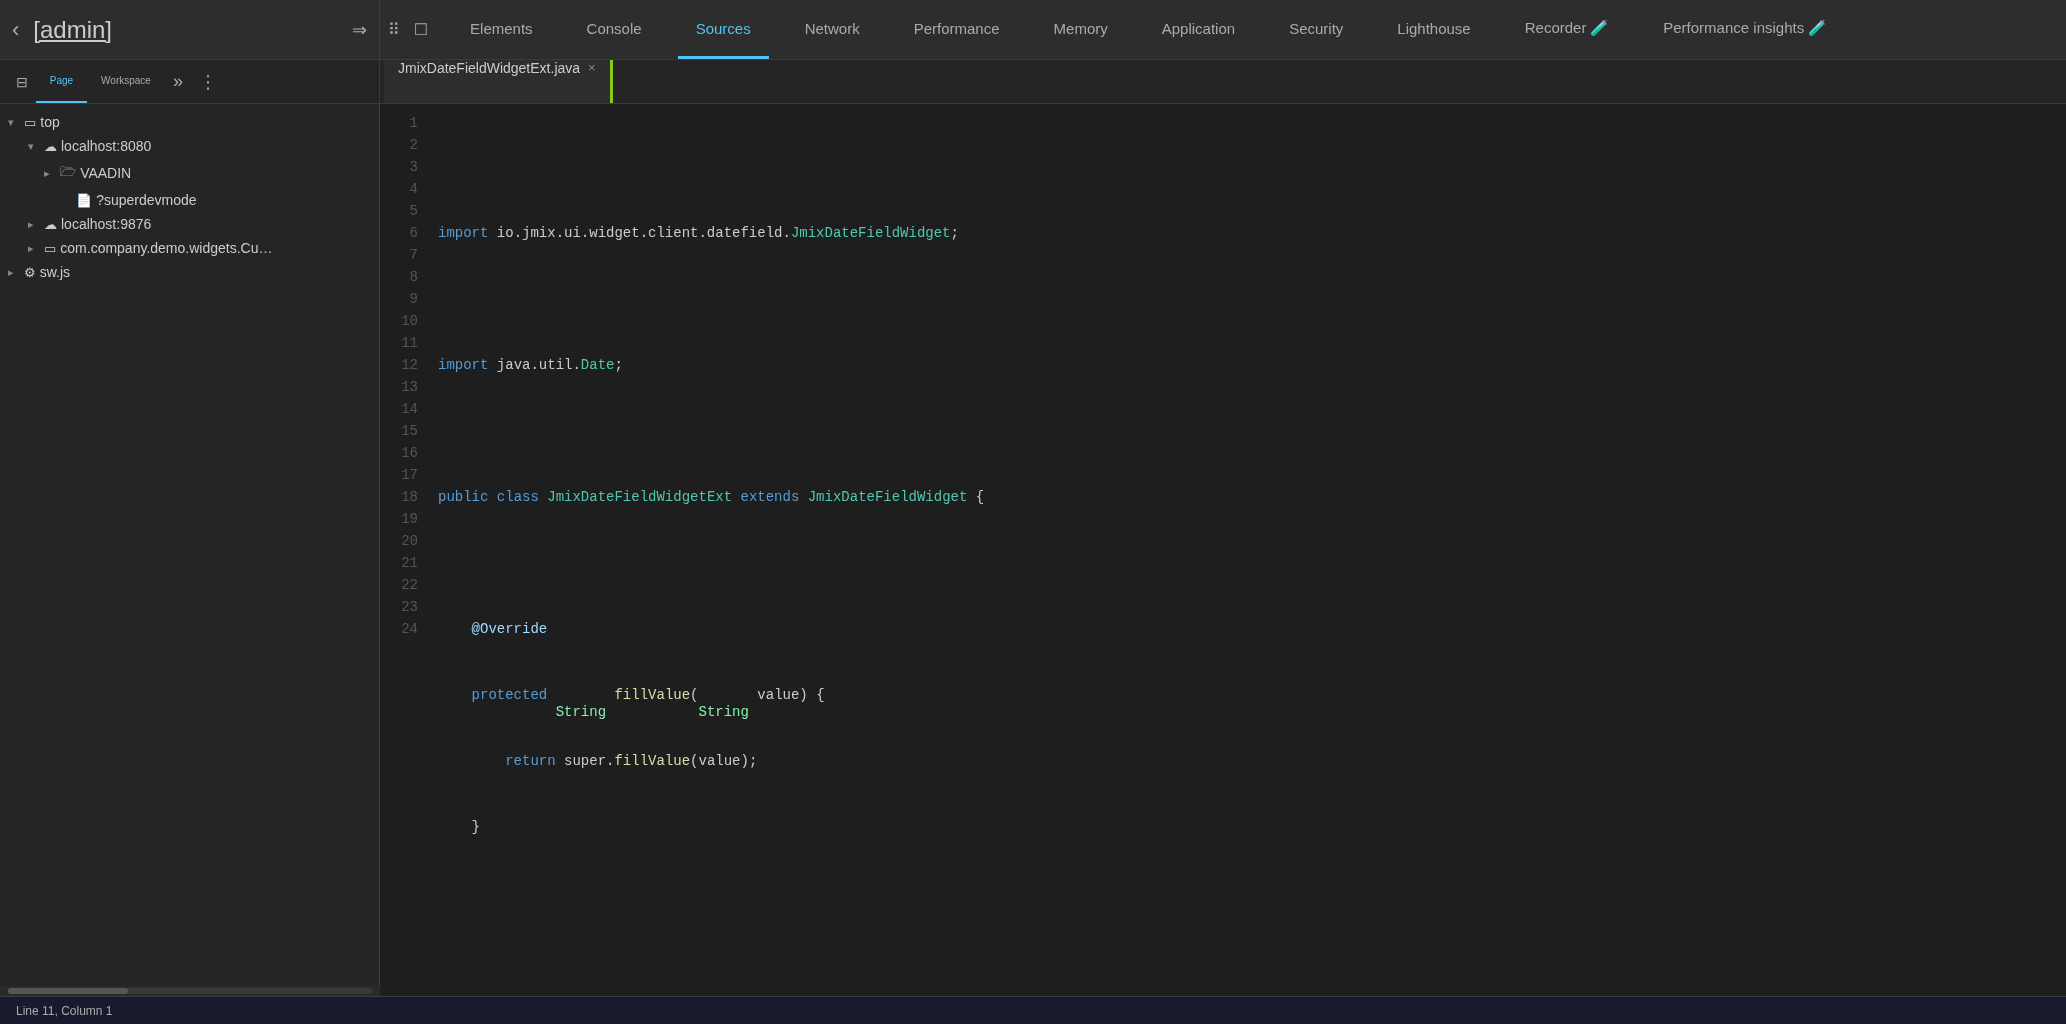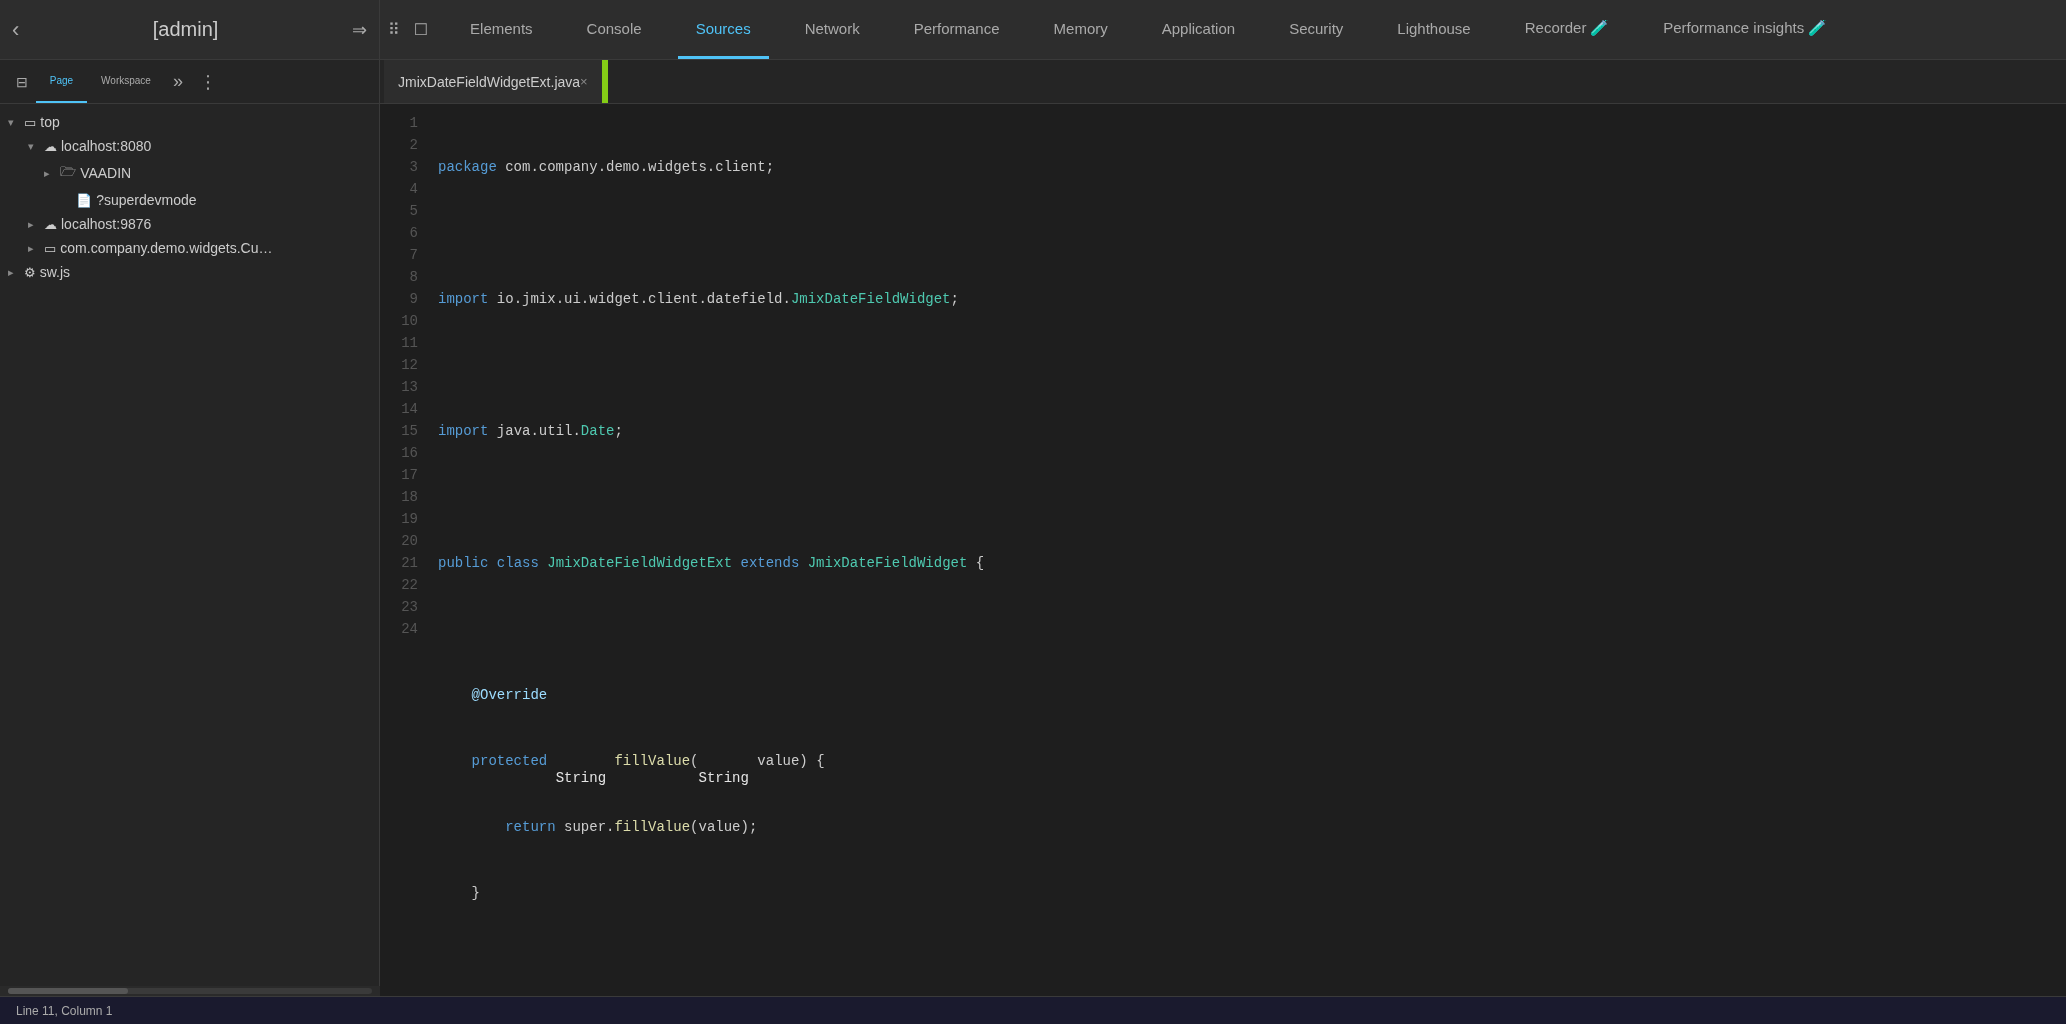--- a/index.html
+++ b/index.html
@@ -33,23 +33,24 @@
       height: 100%;
     }
     .back-btn {
       color: #aaa;
       font-size: 22px;
       cursor: pointer;
       user-select: none;
     }
     .admin-title {
       color: #ccc;
-      font-size: 20px;
-      flex: 1;
-      text-align: center;
+      font-size: 24px;
+      flex: 1;
+      text-align: left;
+      text-decoration: underline;
     }
     .forward-btn {
       color: #aaa;
       font-size: 18px;
       cursor: pointer;
     }
 
     
     .nav-tabs {
       display: flex;
@@ -138,28 +139,29 @@
     }
     .file-tabs {
       display: flex;
       align-items: center;
       height: 100%;
       flex: 1;
       padding-left: 4px;
     }
     .file-tab {
       display: flex;
-      align-items: center;
+      align-items: flex-start;
       padding: 0 14px;
       height: 100%;
       font-size: 14px;
       color: #ccc;
       cursor: pointer;
       background: #2d2d2d;
-      border-right: 6px solid #84cc16;
+      border-right: 3px solid #84cc16;
+      gap: 8px;
       user-select: none;
     }
     .file-tab .close-x {
       color: #888;
       font-size: 13px;
       cursor: pointer;
     }
     .collapse-icon {
       color: #aaa;
       font-size: 14px;
@@ -228,21 +230,21 @@
       overflow-x: auto;
     }
     .code-line { height: 22px; display: flex; align-items: center; }
 
     
     .kw { color: #569cd6; }         
     .cn { color: #4ec9b0; }         
     .fn { color: #dcdcaa; }         
     .an { color: #9cdcfe; }         
     .pn { color: #ccc; }            
-    .tp { color: #e5e5e5; margin-top: 33px; }         
+    .tp { color: #86efac; margin-top: 33px; }         
 
     
     .status-bar {
       height: 28px;
       background: #1a1a2e;
       border-top: 1px solid #3a3a3a;
       display: flex;
       align-items: center;
       padding: 0 16px;
       font-size: 12px;
@@ -391,21 +393,20 @@
           <div>17</div>
           <div>18</div>
           <div>19</div>
           <div>20</div>
         <div>21</div>
           <div>22</div>
           <div>23</div>
           <div>24</div>
       </div>
       <div class="code-content">
-        <div class="code-line"><span class="kw">package</span><span class="pn"> com.company.demo.widgets.client;</span></div>
         <div class="code-line">&nbsp;</div>
         <div class="code-line"><span class="kw">import</span><span class="pn"> io.jmix.ui.widget.client.datefield.</span><span class="cn">JmixDateFieldWidget</span><span class="pn">;</span></div>
         <div class="code-line">&nbsp;</div>
         <div class="code-line"><span class="kw">import</span><span class="pn"> java.util.</span><span class="cn">Date</span><span class="pn">;</span></div>
         <div class="code-line">&nbsp;</div>
         <div class="code-line"><span class="kw">public</span><span class="pn"> </span><span class="kw">class</span><span class="pn"> </span><span class="cn">JmixDateFieldWidgetExt</span><span class="pn"> </span><span class="kw">extends</span><span class="pn"> </span><span class="cn">JmixDateFieldWidget</span><span class="pn"> {</span></div>
         <div class="code-line">&nbsp;</div>
         <div class="code-line"><span class="pn">    </span><span class="an">@Override</span></div>
         <div class="code-line"><span class="pn">    </span><span class="kw">protected</span><span class="pn"> </span><span class="tp">String</span><span class="pn"> </span><span class="fn">fillValue</span><span class="pn">(</span><span class="tp">String</span><span class="pn"> value) {</span></div>
         <div class="code-line"><span class="pn">        </span><span class="kw">return</span><span class="pn"> super.</span><span class="fn">fillValue</span><span class="pn">(value);</span></div>

